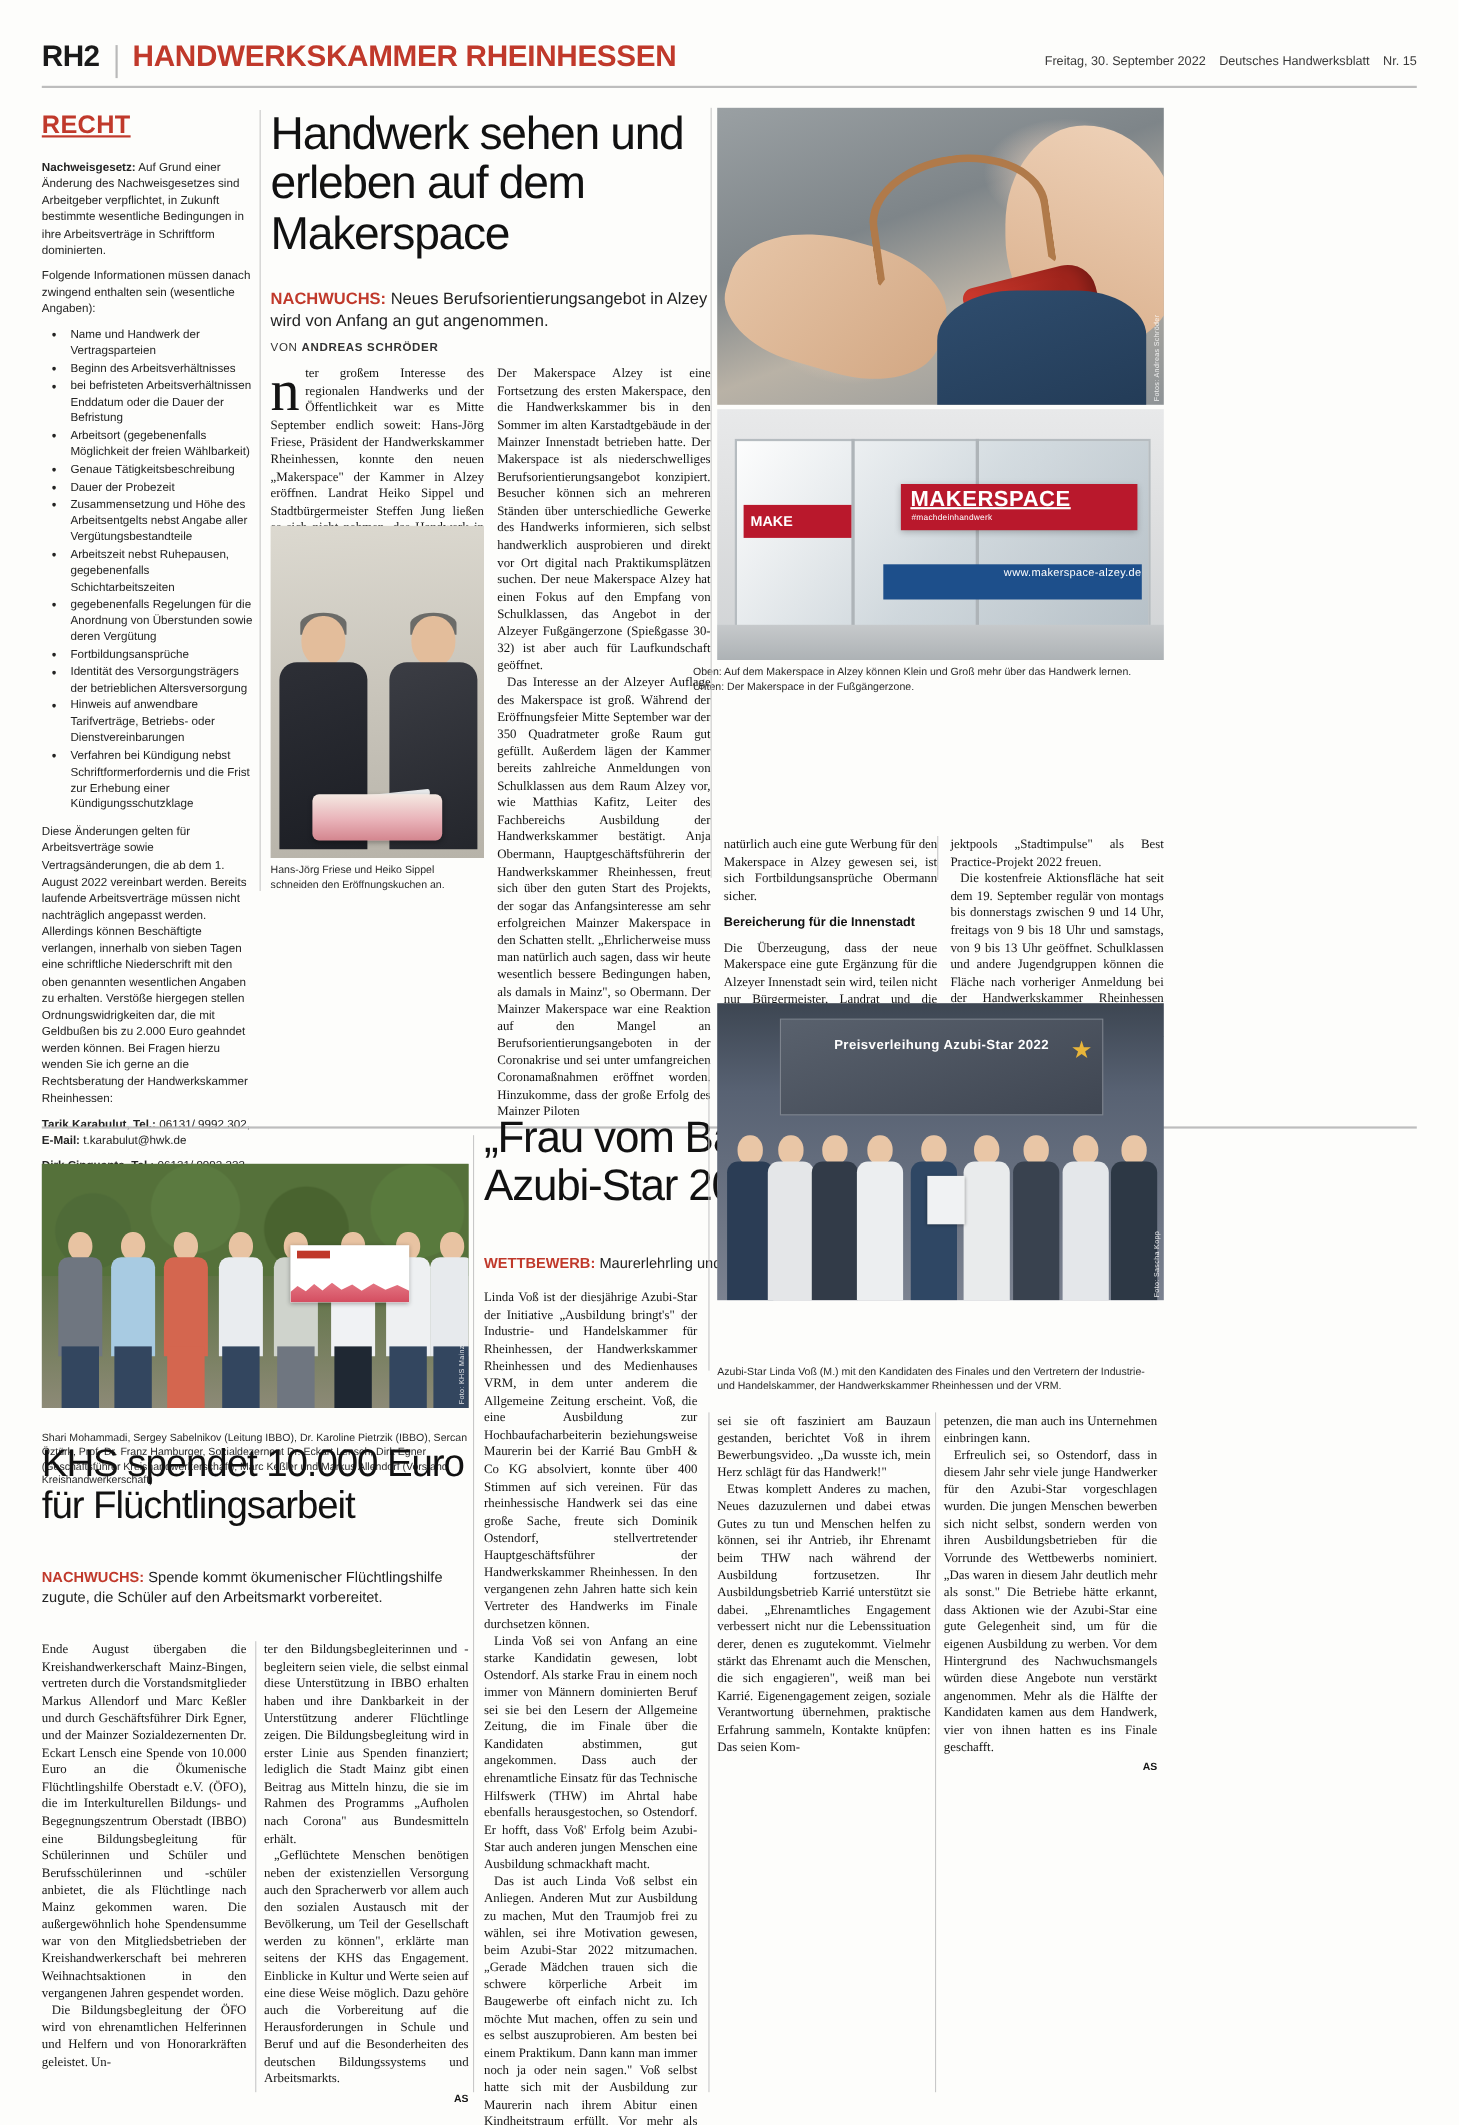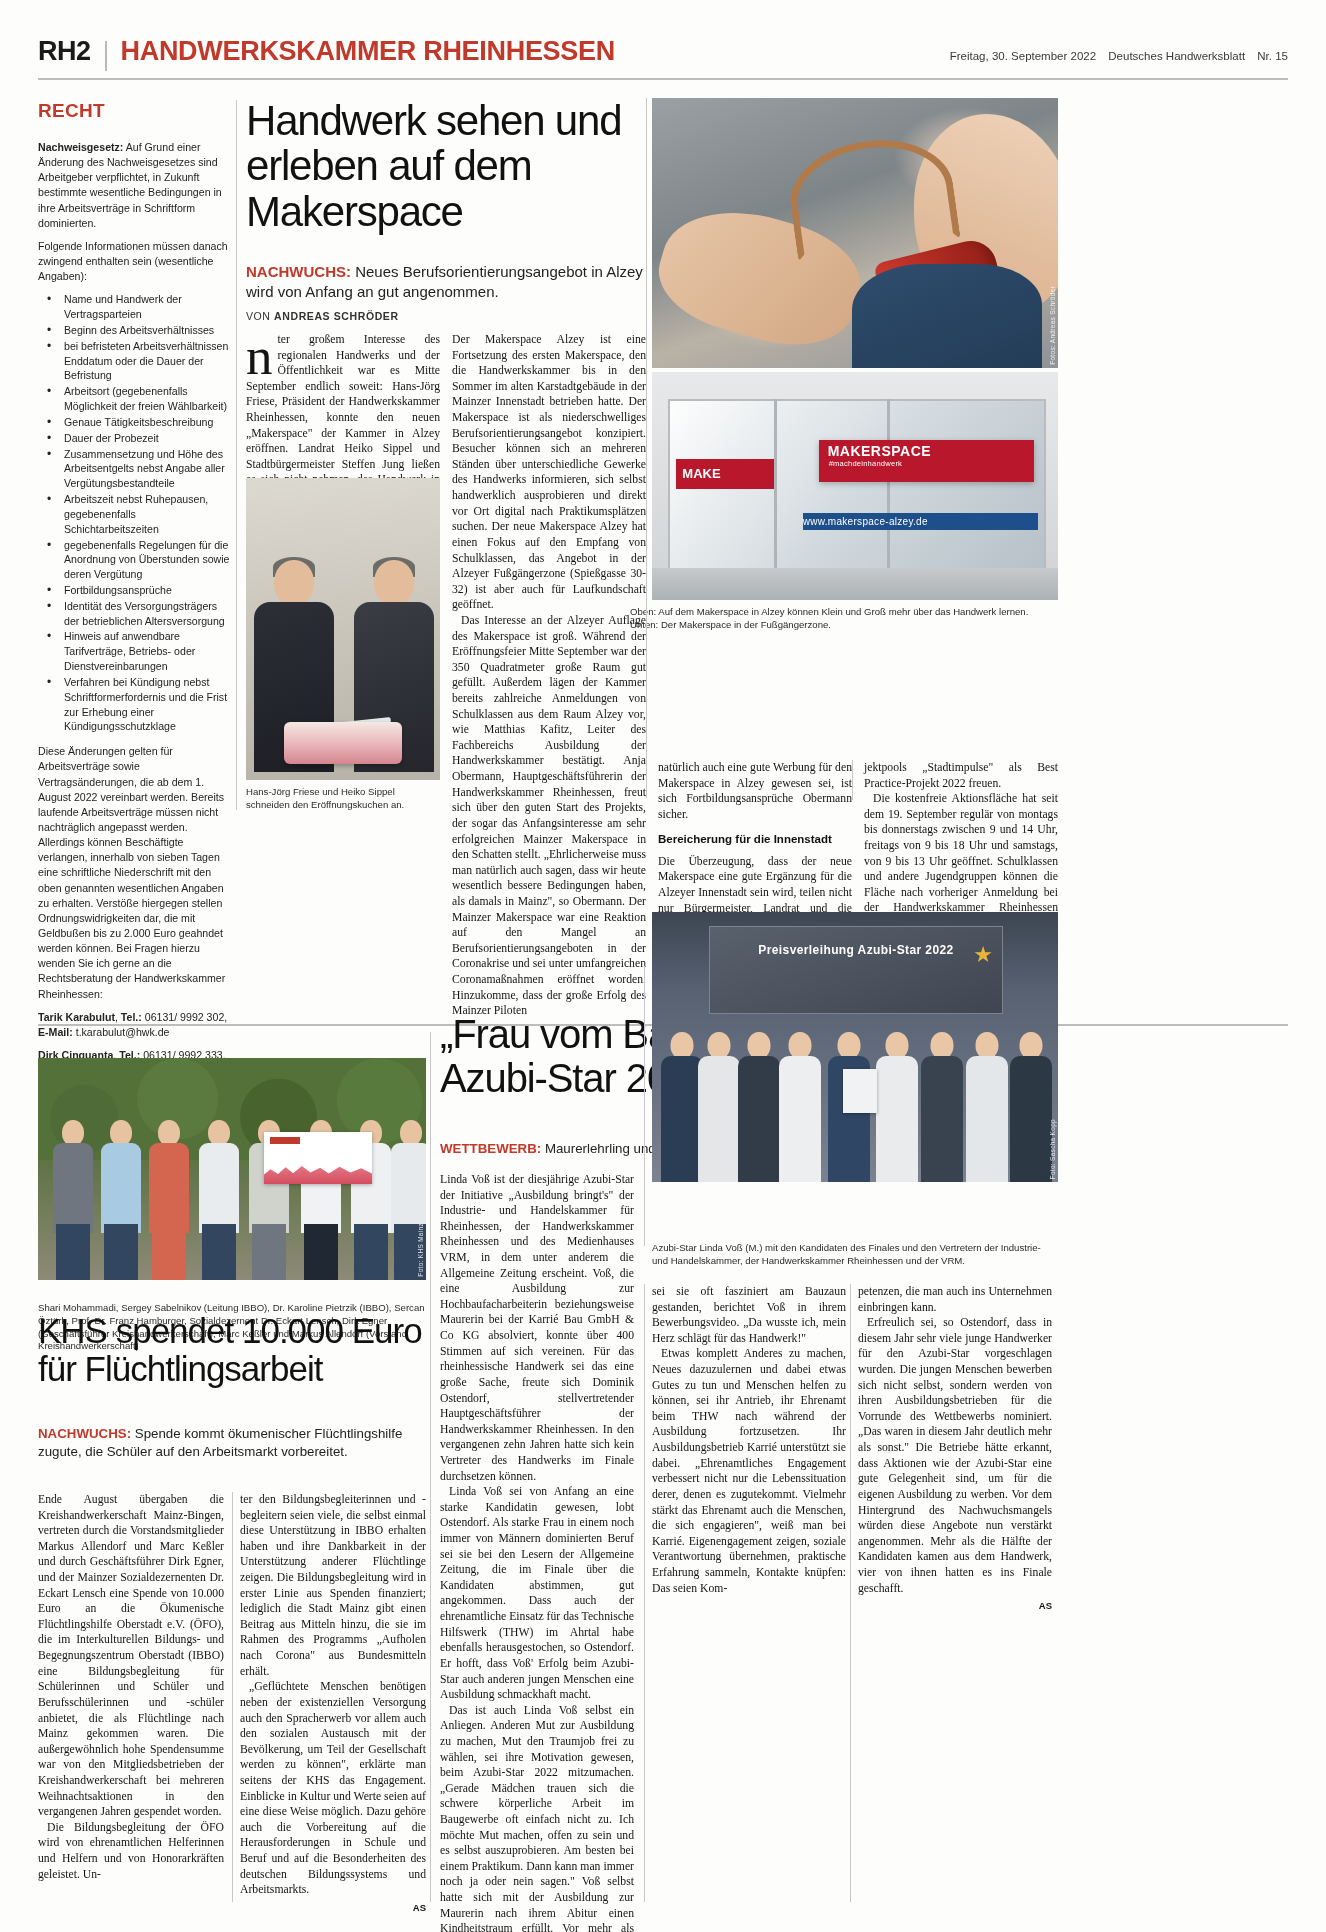--- a/index.html
+++ b/index.html
@@ -87,23 +87,24 @@
   
   .recht-col {
     position: absolute;
     left: 38px;
     top: 100px;
     width: 194px;
   }
   .kicker-red {
     color: #c0392b;
     font-weight: bold;
-    font-size: 19px;
+    font-size: 23px;
     letter-spacing: 0.3px;
     margin: 0 0 18px 0;
+    text-decoration: underline;
   }
   .recht-body {
     font-size: 10.6px;
     line-height: 1.43;
     color: #232323;
     text-align: left;
   }
   .recht-body p { margin: 0 0 8px 0; }
   .recht-body .lead-label { font-weight: bold; }
   .recht-list {
@@ -277,31 +278,31 @@
   #photo2 .mullion {
     position: absolute; top: 12%; height: 76%; width: 3px; background: #aeb4b8;
   }
   #photo2 .banner {
     position: absolute; right: 6%; top: 30%;
     width: 215px; height: 42px;
     background: #b9182c;
     box-shadow: 0 2px 6px rgba(0,0,0,.25);
   }
   #photo2 .banner .t1 {
-    color: #fff; font-weight: bold; font-size: 14px; letter-spacing: .5px;
-    padding: 3px 0 0 9px; font-family: "Liberation Sans", sans-serif;
+    color: #fff; font-weight: bold; font-size: 20px; letter-spacing: .5px;
+    padding: 3px 0 0 9px; font-family: "Liberation Sans", sans-serif; text-decoration: underline;
   }
   #photo2 .banner .t2 {
     color: #fff; font-size: 7.6px; padding-left: 10px; letter-spacing: .2px;
   }
   #photo2 .urlbar {
     position: absolute; right: 5%; top: 62%;
-    width: 235px; height: 17px;
+    width: 235px; height: 32px;
     background: #1d4f8b; color: #fff;
-    font-size: 10px; text-align: left; line-height: 17px;
+    font-size: 10px; text-align: right; line-height: 17px;
     letter-spacing: .3px;
   }
   #photo2 .sidebanner {
     position: absolute; left: 6%; top: 38%;
     width: 92px; height: 30px; background: #b9182c;
     color: #fff; font-weight: bold; font-size: 13px;
     padding-left: 6px; line-height: 30px; overflow: hidden;
   }
   #photo2 .floor {
     position: absolute; left: 0; bottom: 0; width: 100%; height: 14%;

